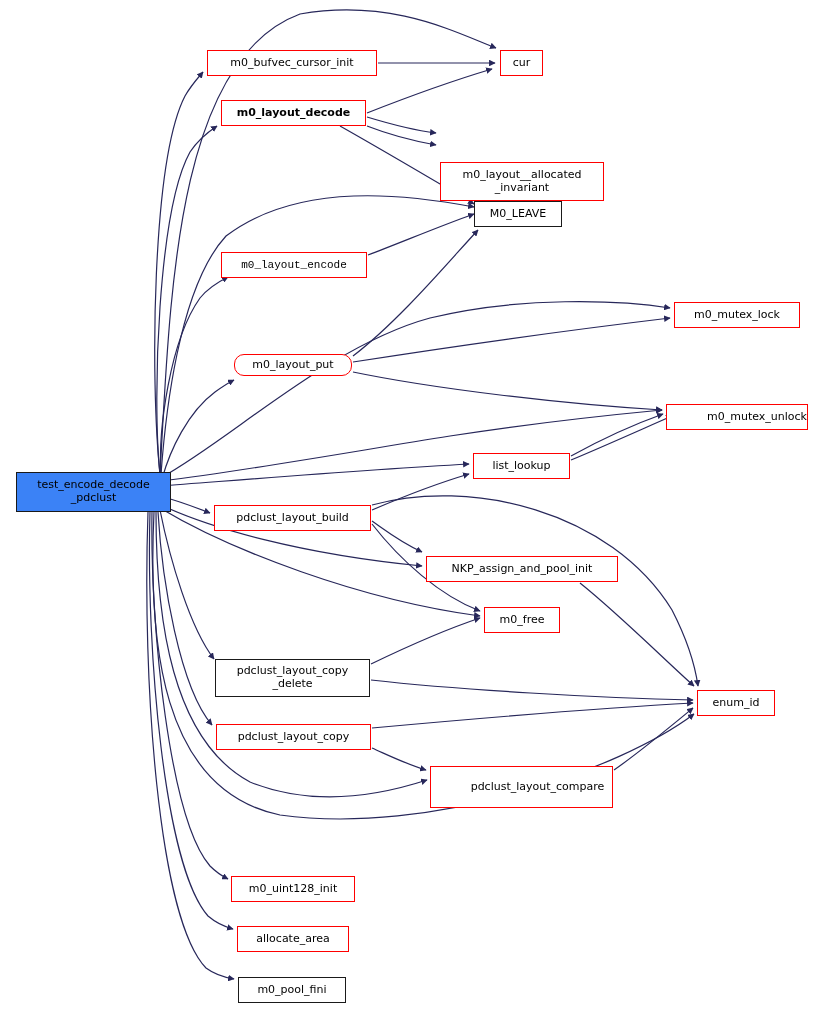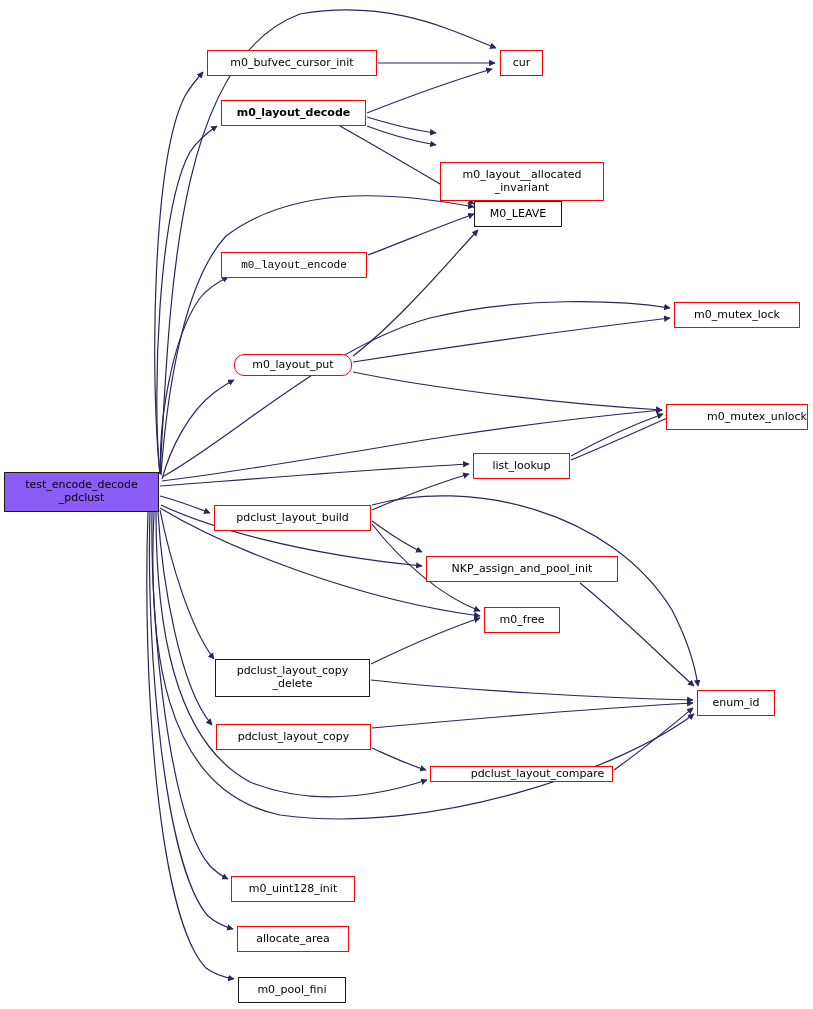--- a/index.html
+++ b/index.html
@@ -36,22 +36,23 @@
     font-size: 11px;
     line-height: 1.15;
     white-space: pre;
     letter-spacing: 0px;
     z-index: 5;
   }
   .node.black-border {
     border-color: #1a1a1a;
   }
   .node.root {
-    background: #8b5cf6;
+    background: #3b82f6;
     border-color: #1a1a1a;
+    margin-left: 12px;
   }
 </style>
 </head>
 <body>
 
 <div id="graph-root">
   <svg id="edge-layer" viewBox="0 0 813 1009" xmlns="http://www.w3.org/2000/svg">
     <defs>
       <marker id="arrow" viewBox="0 0 10 10" refX="9" refY="5" markerWidth="5.5" markerHeight="5.5" orient="auto-start-reverse">
         <path d="M 0 0 L 10 5 L 0 10 z" fill="#27275a"></path>
@@ -114,18 +115,18 @@
       <div class="node" style="left: 234px; top: 354px; width: 118px; height: 22px; border-radius: 10px;">m0_layout_put</div>
       <div class="node" style="left: 666px; top: 404px; width: 142px; height: 26px; padding-left: 40px;">m0_mutex_unlock</div>
       <div class="node" style="left: 473px; top: 453px; width: 97px; height: 26px;">list_lookup</div>
       <div class="node" style="left: 214px; top: 505px; width: 157px; height: 26px;">pdclust_layout_build</div>
       <div class="node" style="left: 426px; top: 556px; width: 192px; height: 26px;">NKP_assign_and_pool_init</div>
       <div class="node" style="left: 484px; top: 607px; width: 76px; height: 26px;">m0_free</div>
       <div class="node black-border" style="left: 215px; top: 659px; width: 155px; height: 38px;">pdclust_layout_copy
 _delete</div>
       <div class="node" style="left: 697px; top: 690px; width: 78px; height: 26px;">enum_id</div>
       <div class="node" style="left: 216px; top: 724px; width: 155px; height: 26px;">pdclust_layout_copy</div>
-      <div class="node" style="left: 430px; top: 766px; width: 183px; height: 16px; padding-left: 32px;">pdclust_layout_compare</div>
+      <div class="node" style="left: 430px; top: 766px; width: 183px; height: 42px; padding-left: 32px;">pdclust_layout_compare</div>
       <div class="node" style="left: 231px; top: 876px; width: 124px; height: 26px;">m0_uint128_init</div>
       <div class="node" style="left: 237px; top: 926px; width: 112px; height: 26px;">allocate_area</div>
       <div class="node black-border" style="left: 238px; top: 977px; width: 108px; height: 26px;">m0_pool_fini</div>
     </div>
 </div>
 
 </body></html>

